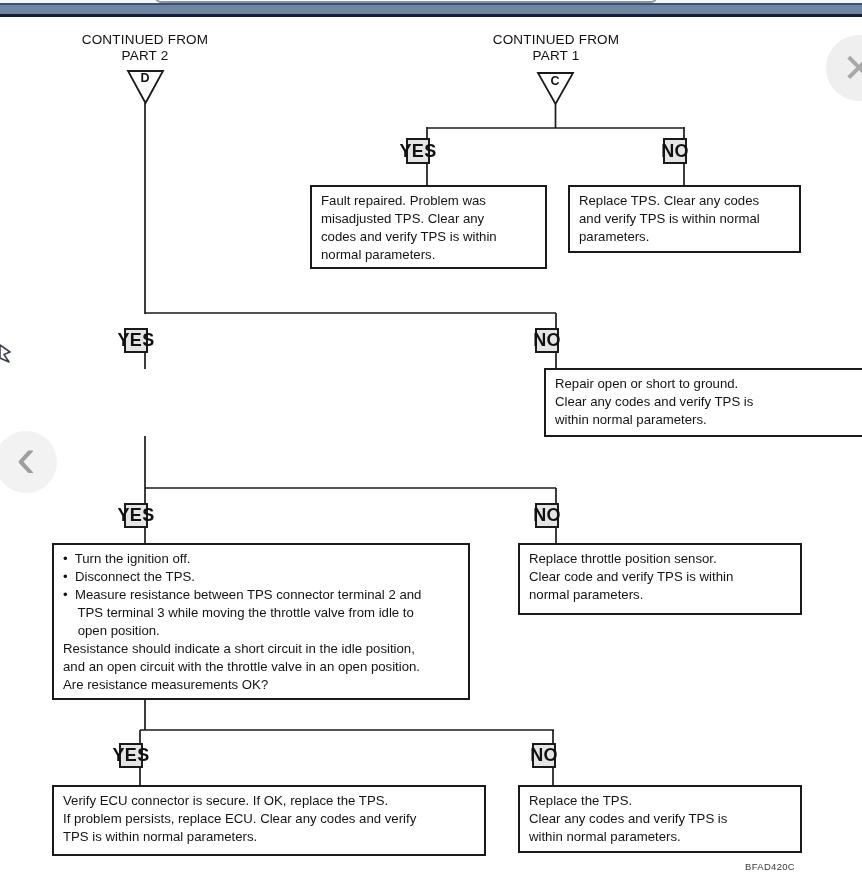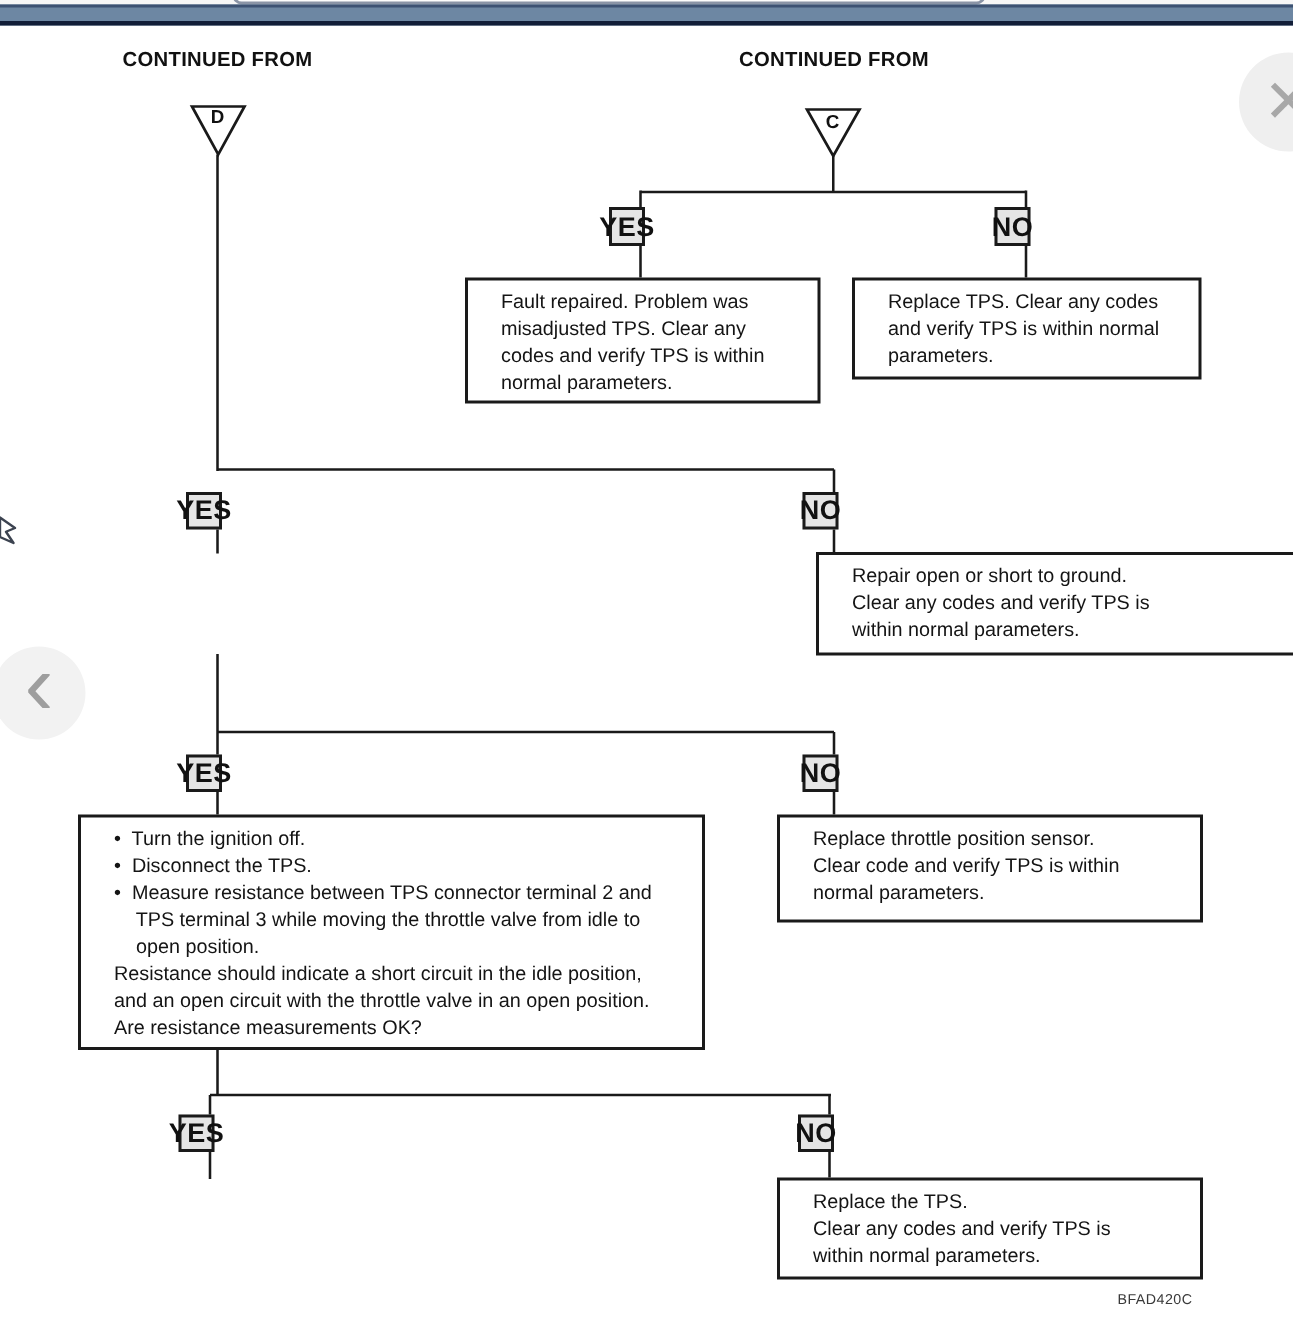--- a/index.html
+++ b/index.html
@@ -20,32 +20,32 @@
     background: #fdfdfd; border: 2px solid #8a94a6; border-radius: 7px;
   }
   .top-bar {
     position: absolute; left: 0; top: 3px; width: 862px; height: 14px;
     background: #6d87a3;
     border-top: 2px solid #3d5273;
     border-bottom: 3px solid #121e38;
   }
   
   .chart-svg { position: absolute; left: 0; top: 0; z-index: 1; }
-  .hdr { position: absolute; z-index: 2; text-align: center; font-weight: bold; font-size: 13.5px; line-height: 16px; letter-spacing: 0.2px; color: #111; }
+  .hdr { position: absolute; z-index: 2; text-align: center; font-weight: normal; font-size: 13.5px; line-height: 16px; letter-spacing: 0.2px; color: #111; }
   .tri-letter { position: absolute; z-index: 3; width: 20px; text-align: center; font-weight: bold; font-size: 12.5px; color: #111; }
   .lbl {
     position: absolute; z-index: 2; width: 24px; height: 26px;
     border: 2px solid #1a1a1a; background: #e5e5e5;
     display: flex; align-items: center; justify-content: center;
     font-weight: bold; font-size: 18px; letter-spacing: 0.3px; color: #111;
   }
   .tbox {
     position: absolute; z-index: 2;
     border: 2px solid #1a1a1a; background: #fff;
-    padding: 5px 22px; font-size: 13.2px; line-height: 18px;
+    padding: 5px 9px; font-size: 13.2px; line-height: 18px;
     white-space: pre; overflow: hidden; color: #141414;
   }
   .figref { position: absolute; z-index: 2; left: 738px; top: 861px; width: 64px; text-align: center; font-size: 9.5px; color: #3a3a3a; letter-spacing: 0.3px; }
   
   .circle-btn {
     position: absolute; z-index: 10; border-radius: 50%;
     display: flex; align-items: center; justify-content: center;
     cursor: pointer; user-select: none;
   }
   .close-btn { left: 826px; top: 35px; width: 66px; height: 66px; background: #efefef; }
@@ -93,23 +93,25 @@
       <path d="M553 768 V786"></path>
     </g>
     <g stroke="#1a1a1a" stroke-width="1.8" fill="#ffffff">
       <polygon points="128,71 163,71 145.5,103"></polygon>
       <polygon points="538,73 573,73 555.5,104"></polygon>
     </g>
   </svg>
 
   <div class="hdr" style="left:45px; top:32px; width:200px;">
     <div>CONTINUED FROM</div>
+    <div>PART 2</div>
   </div>
   <div class="hdr" style="left:456px; top:32px; width:200px;">
     <div>CONTINUED FROM</div>
+    <div>PART 1</div>
   </div>
   <div class="tri-letter" style="left:135px; top:71px;">D</div>
   <div class="tri-letter" style="left:545px; top:74px;">C</div>
 
   <div class="lbl" style="left:406px; top:138px;">YES</div>
   <div class="lbl" style="left:663px; top:138px;">NO</div>
   <div class="tbox" style="left:310px; top:185px; width:237px; height:84px;">Fault repaired. Problem was
 misadjusted TPS. Clear any
 codes and verify TPS is within
 normal parameters.</div>
@@ -132,20 +134,23 @@
     open position.
 Resistance should indicate a short circuit in the idle position,
 and an open circuit with the throttle valve in an open position.
 Are resistance measurements OK?</div>
   <div class="tbox" style="left:518px; top:543px; width:284px; height:72px;">Replace throttle position sensor.
 Clear code and verify TPS is within
 normal parameters.</div>
 
   <div class="lbl" style="left:119px; top:743px; height:25px;">YES</div>
   <div class="lbl" style="left:532px; top:743px; height:25px;">NO</div>
+  <div class="tbox" style="left:52px; top:785px; width:434px; height:71px;">Verify ECU connector is secure. If OK, replace the TPS.
+If problem persists, replace ECU. Clear any codes and verify
+TPS is within normal parameters.</div>
   <div class="tbox" style="left:518px; top:785px; width:284px; height:68px;">Replace the TPS.
 Clear any codes and verify TPS is
 within normal parameters.</div>
 
   <div class="figref">BFAD420C</div>
 
   <svg class="cursor-mark" width="12" height="22" viewBox="0 0 12 22">
     <path d="M0 1 L10 8 L4 10.5 L9 18 L0 14 Z" fill="none" stroke="#3c4350" stroke-width="1.6" stroke-linejoin="round"></path>
   </svg>
 

